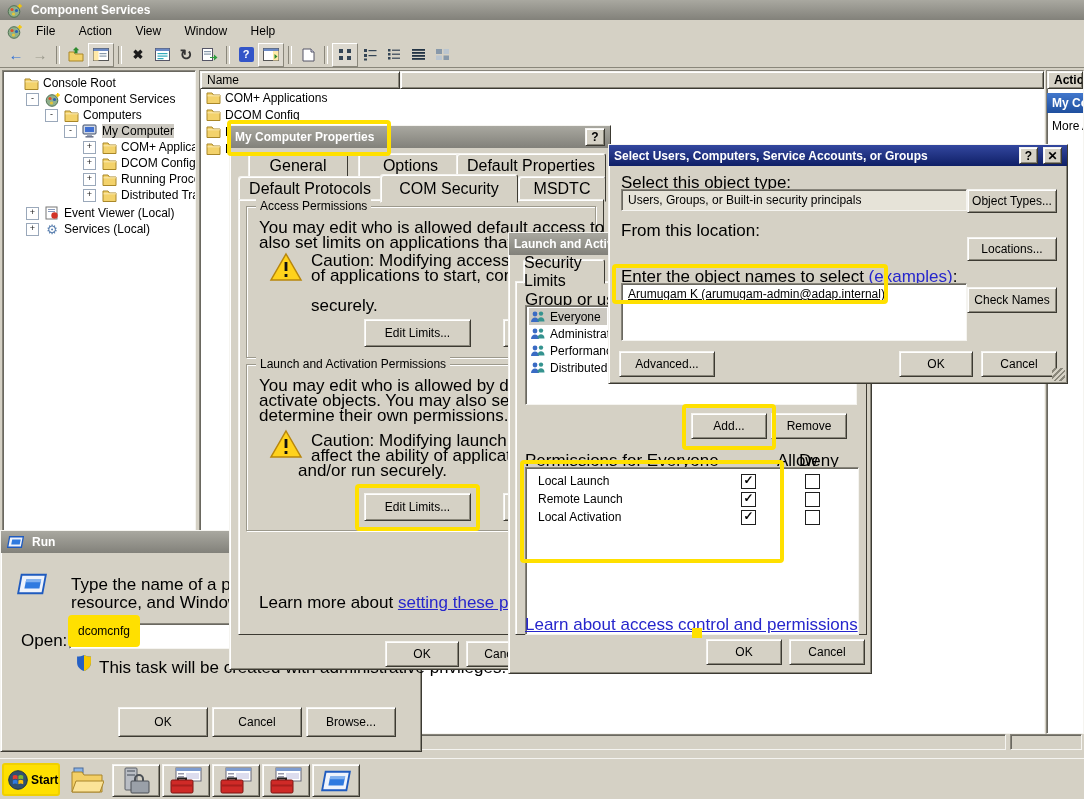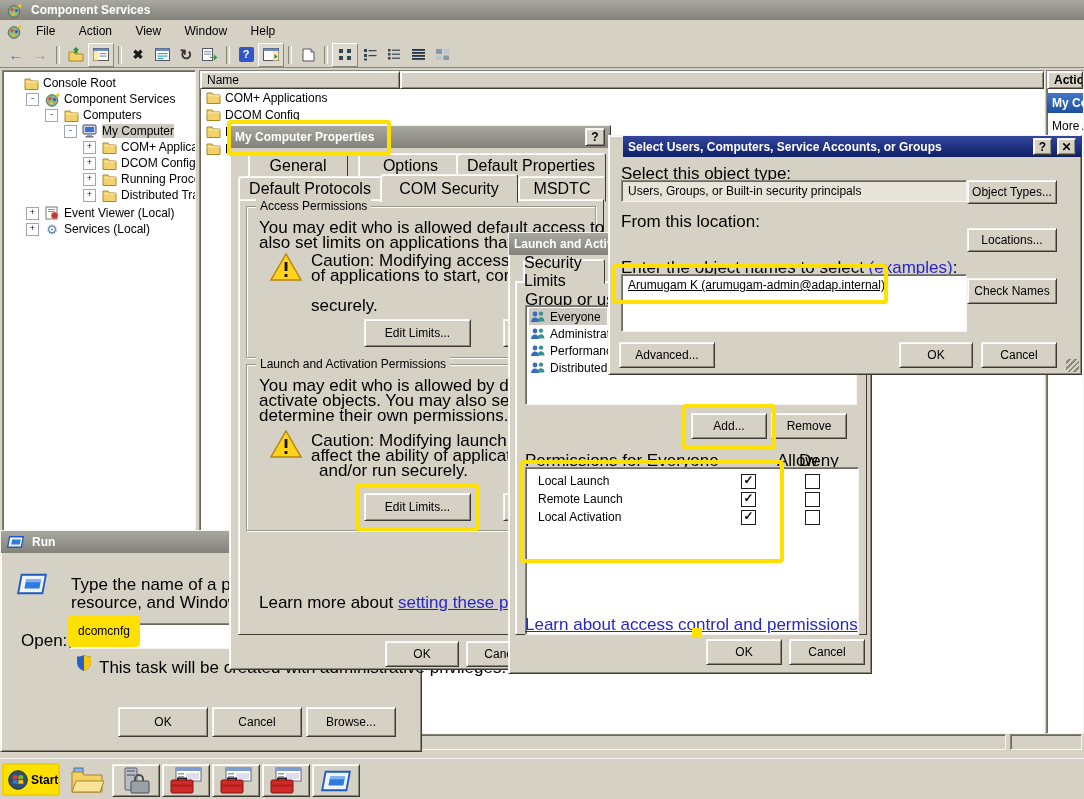--- a/index.html
+++ b/index.html
@@ -434,21 +434,21 @@
     <span class="txt" style="left:29px;top:250px;">You may edit who is allowed by default to launch applications or</span>
     <span class="txt" style="left:29px;top:265px;">activate objects. You may also set limits on applications that</span>
     <span class="txt" style="left:29px;top:280px;">determine their own permissions.</span>
     <span class="a" style="left:39px;top:303px;"><svg width="34" height="30" viewBox="0 0 34 30">
           <path d="M17 2 L32 28 H2 Z" fill="#ffd21c" stroke="#b8860b" stroke-width="1.5"></path>
           <rect x="15.6" y="10" width="2.8" height="9" fill="#111"></rect>
           <rect x="15.6" y="22" width="2.8" height="3" fill="#111"></rect>
         </svg></span>
     <span class="txt" style="left:81px;top:305px;">Caution: Modifying launch and activation permissions can</span>
     <span class="txt" style="left:81px;top:320px;">affect the ability of applications to start, connect, function</span>
-    <span class="txt" style="left:89px;top:335px;">and/or run securely.</span>
+    <span class="txt" style="left:68px;top:335px;">and/or run securely.</span>
     <div class="a btn" style="left:134px;top:367px;width:105px;height:26px;">Edit Limits...</div>
     <div class="a btn" style="left:273px;top:367px;width:100px;height:26px;">Edit Default...</div>
 
     <span class="txt" style="left:29px;top:467px;"><span>Learn more about </span><span class="link">setting these properties</span><span>.</span></span>
 
     <div class="a btn" style="left:155px;top:515px;width:72px;height:24px;">OK</div>
     <div class="a btn" style="left:236px;top:515px;width:72px;height:24px;">Cancel</div>
   </div>
 
   <div class="a dlg raised" style="left:508px;top:232px;width:362px;height:440px;z-index:30;">
@@ -537,21 +537,21 @@
         <span class="cb checked" style="left:215px;"></span>
         <span class="cb" style="left:279px;"></span>
       </div>
     </div>
 
     <span class="txt link" style="left:16px;top:382px;">Learn about access control and permissions</span>
     <div class="a btn" style="left:197px;top:406px;width:74px;height:24px;">OK</div>
     <div class="a btn" style="left:280px;top:406px;width:74px;height:24px;">Cancel</div>
   </div>
 
-  <div class="a dlg raised" style="left:608px;top:135px;width:458px;height:238px;z-index:40;padding-left:14px;">
+  <div class="a dlg raised" style="left:608px;top:144px;width:458px;height:238px;z-index:40;">
     <div class="titlebar tb-active" style="height:21px;">
       <span style="flex:1;overflow:hidden;white-space:nowrap;">Select Users, Computers, Service Accounts, or Groups</span>
       <span class="btn" style="width:17px;height:15px;color:#000;font-weight:bold;flex:none;">?</span>
       <span class="btn" style="width:17px;height:15px;color:#000;font-weight:bold;flex:none;">✕</span>
     </div>
     <span class="txt" style="left:12px;top:28px;">Select this object type:</span>
     <div class="a sunk" style="left:12px;top:44px;width:346px;height:22px;background:#e6e3d8;display:flex;align-items:center;padding-left:6px;box-sizing:border-box;">
       <span>Users, Groups, or Built-in security principals</span>
     </div>
     <div class="a btn" style="left:358px;top:44px;width:88px;height:22px;">Object Types...</div>

